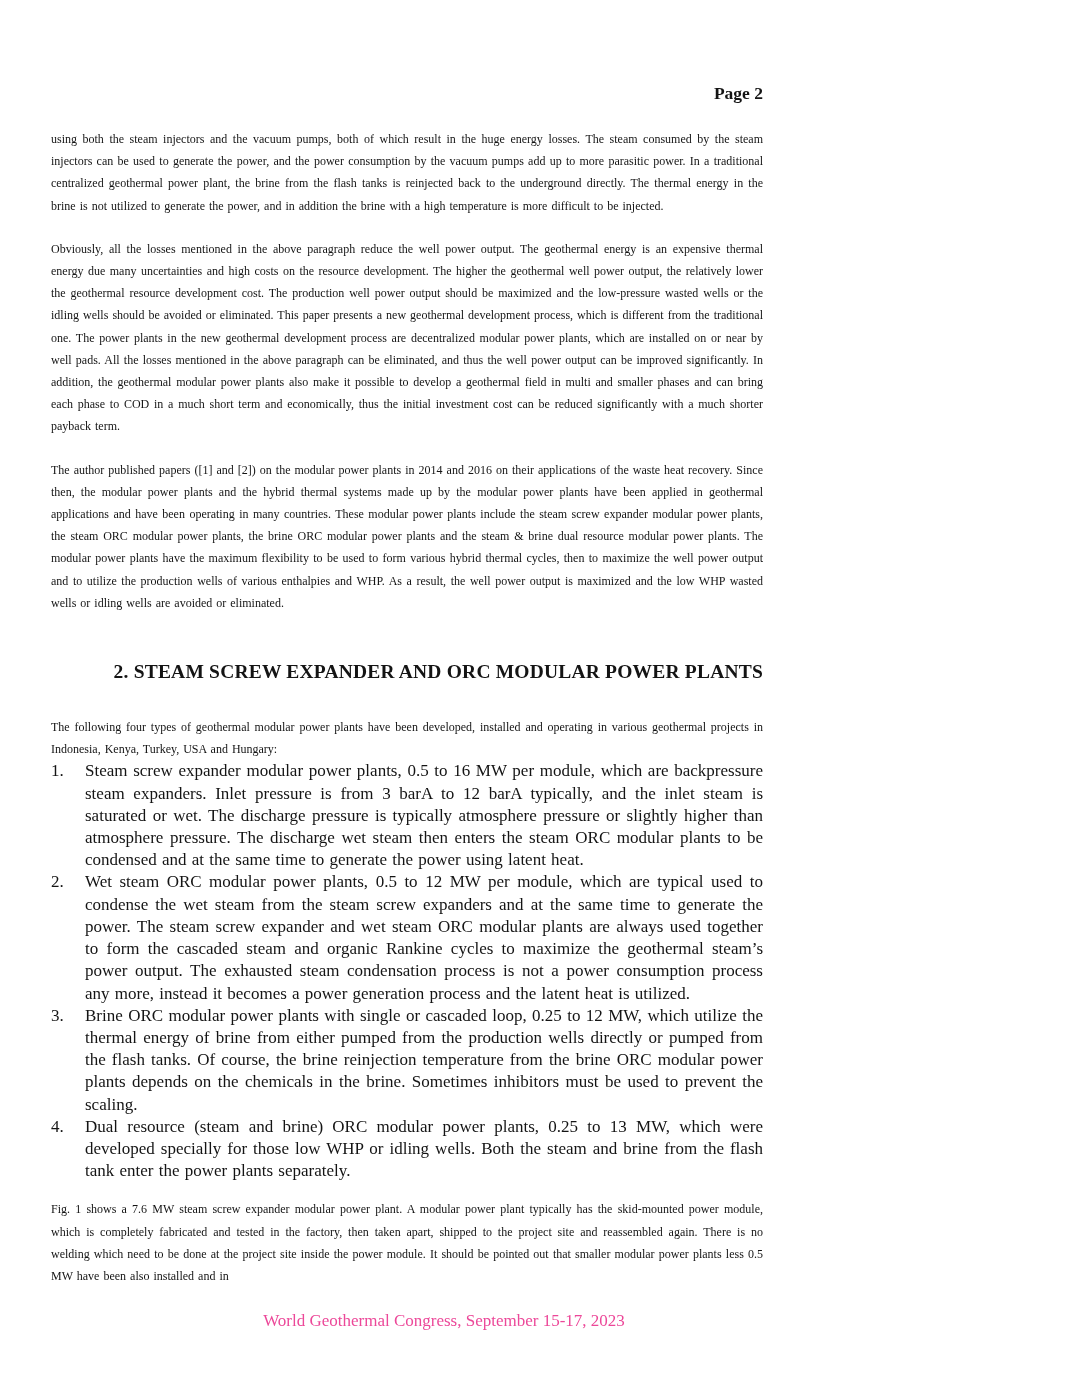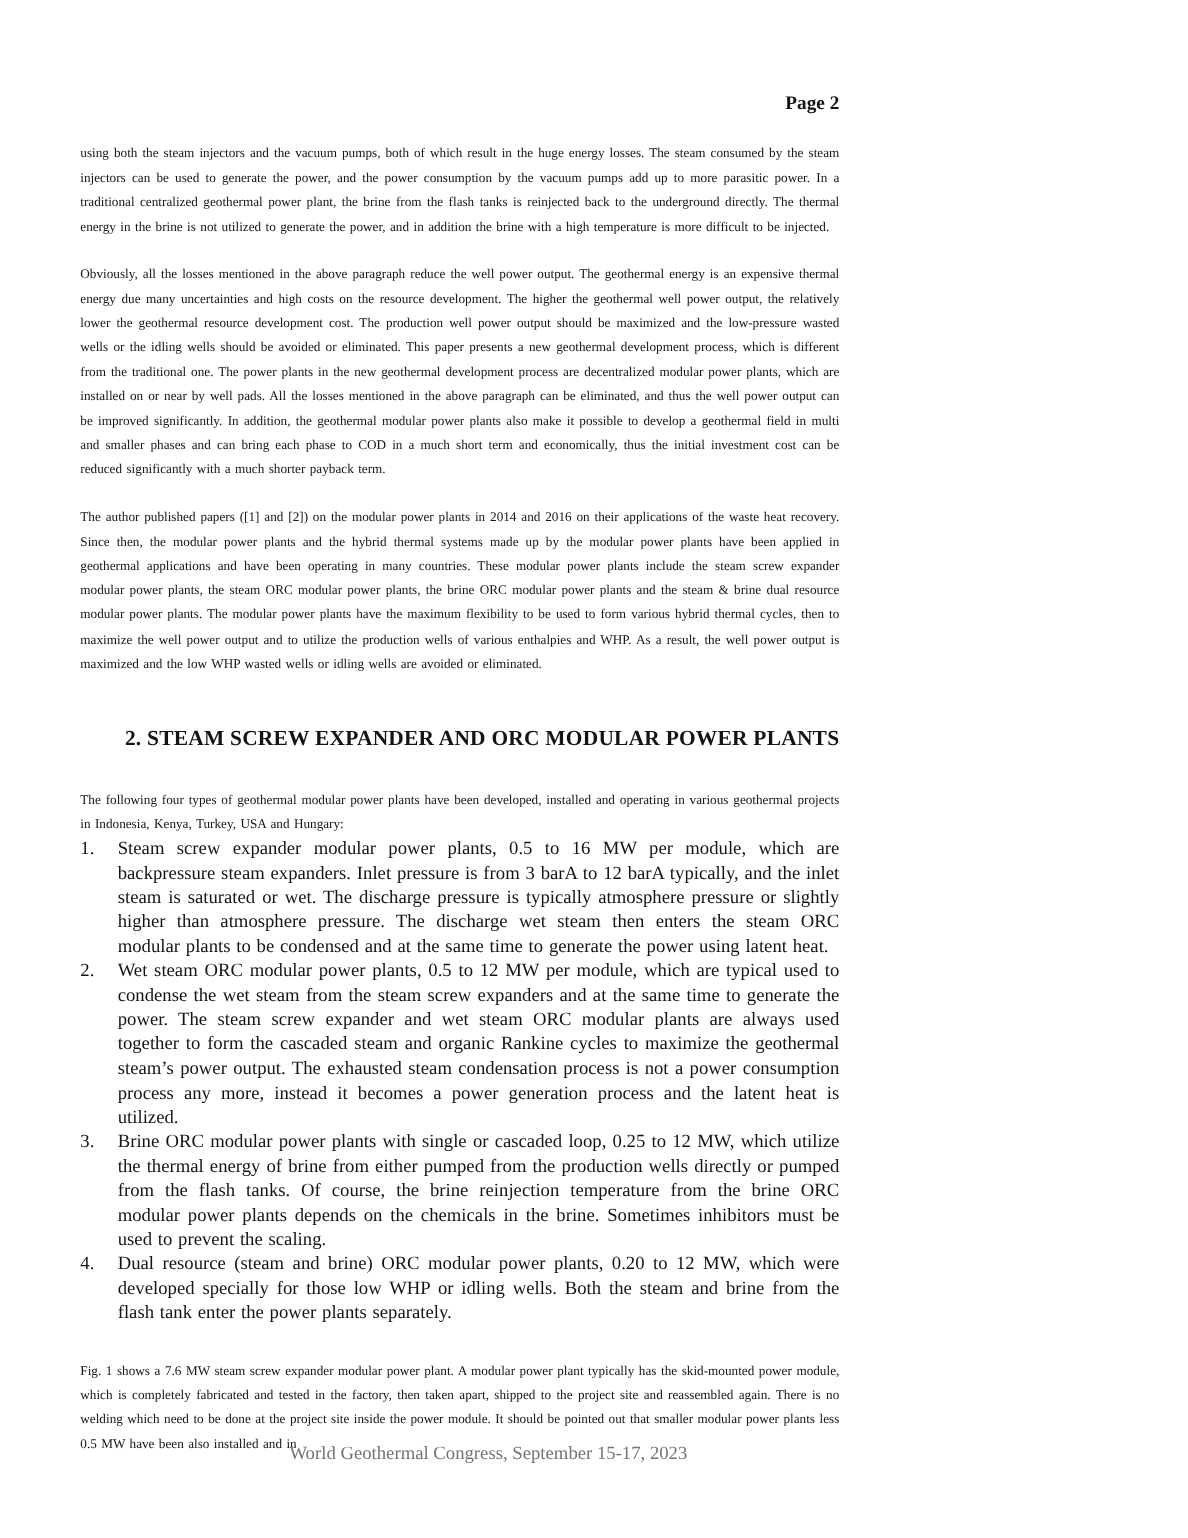--- a/index.html
+++ b/index.html
@@ -6,21 +6,21 @@
     margin: 0;
     padding: 0;
     background: #ffffff;
   }
   .page {
     position: relative;
     width: 888px;
     height: 1398px;
     background: #ffffff;
     box-sizing: border-box;
-    padding: 82px 125px 0 73px;
+    padding: 82px 125px 0 51px;
     font-family: "Liberation Serif", "DejaVu Serif", serif;
     color: #141414;
     overflow: hidden;
   }
   .page-num {
     text-align: right;
     font-weight: bold;
     font-size: 17.5px;
     line-height: 22px;
     margin: 0 0 24px 0;
@@ -54,32 +54,32 @@
   }
   .li-num {
     flex: none;
     width: 34px;
   }
   .li-text {
     flex: 1;
     text-align: justify;
   }
   .closing {
-    margin-top: 30px;
+    margin-top: 16px;
     margin-bottom: 0;
   }
   .footer {
     position: absolute;
     left: 0;
     right: 0;
     top: 1310px;
     text-align: center;
     font-size: 17px;
     line-height: 22px;
-    color: #737373;
+    color: #ec4899;
   }
 </style>
 </head>
 <body>
 
 <div class="page">
 
   <div class="page-num">Page 2</div>
 
   <p class="para">using both the steam injectors and the vacuum pumps, both of which result in the huge energy losses. The steam consumed by the steam injectors can be used to generate the power, and the power consumption by the vacuum pumps add up to more parasitic power. In a traditional centralized geothermal power plant, the brine from the flash tanks is reinjected back to the underground directly. The thermal energy in the brine is not utilized to generate the power, and in addition the brine with a high temperature is more difficult to be injected.</p>
@@ -104,21 +104,21 @@
       <span class="li-text">Wet steam ORC modular power plants, 0.5 to 12 MW per module, which are typical used to condense the wet steam from the steam screw expanders and at the same time to generate the power. The steam screw expander and wet steam ORC modular plants are always used together to form the cascaded steam and organic Rankine cycles to maximize the geothermal steam’s power output. The exhausted steam condensation process is not a power consumption process any more, instead it becomes a power generation process and the latent heat is utilized.</span>
     </div>
 
     <div class="li-row">
       <span class="li-num">3.</span>
       <span class="li-text">Brine ORC modular power plants with single or cascaded loop, 0.25 to 12 MW, which utilize the thermal energy of brine from either pumped from the production wells directly or pumped from the flash tanks.  Of course, the brine reinjection temperature from the brine ORC modular power plants depends on the chemicals in the brine. Sometimes inhibitors must be used to prevent the scaling.</span>
     </div>
 
     <div class="li-row">
       <span class="li-num">4.</span>
-      <span class="li-text">Dual resource (steam and brine) ORC modular power plants, 0.20 to 12 MW, which were developed specially for those low WHP or idling wells. Both the steam and brine from the flash tank enter the power plants separately.</span>
+      <span class="li-text">Dual resource (steam and brine) ORC modular power plants, 0.25 to 13 MW, which were developed specially for those low WHP or idling wells. Both the steam and brine from the flash tank enter the power plants separately.</span>
     </div>
 
   </div>
 
   <p class="para closing">Fig. 1 shows a 7.6 MW steam screw expander modular power plant. A modular power plant typically has the skid-mounted power module, which is completely fabricated and tested in the factory, then taken apart, shipped to the project site and reassembled again. There is no welding which need to be done at the project site inside the power module. It should be pointed out that smaller modular power plants less 0.5 MW have been also installed and in</p>
 
   <div class="footer">World Geothermal Congress, September 15-17, 2023</div>
 
 </div>
 

